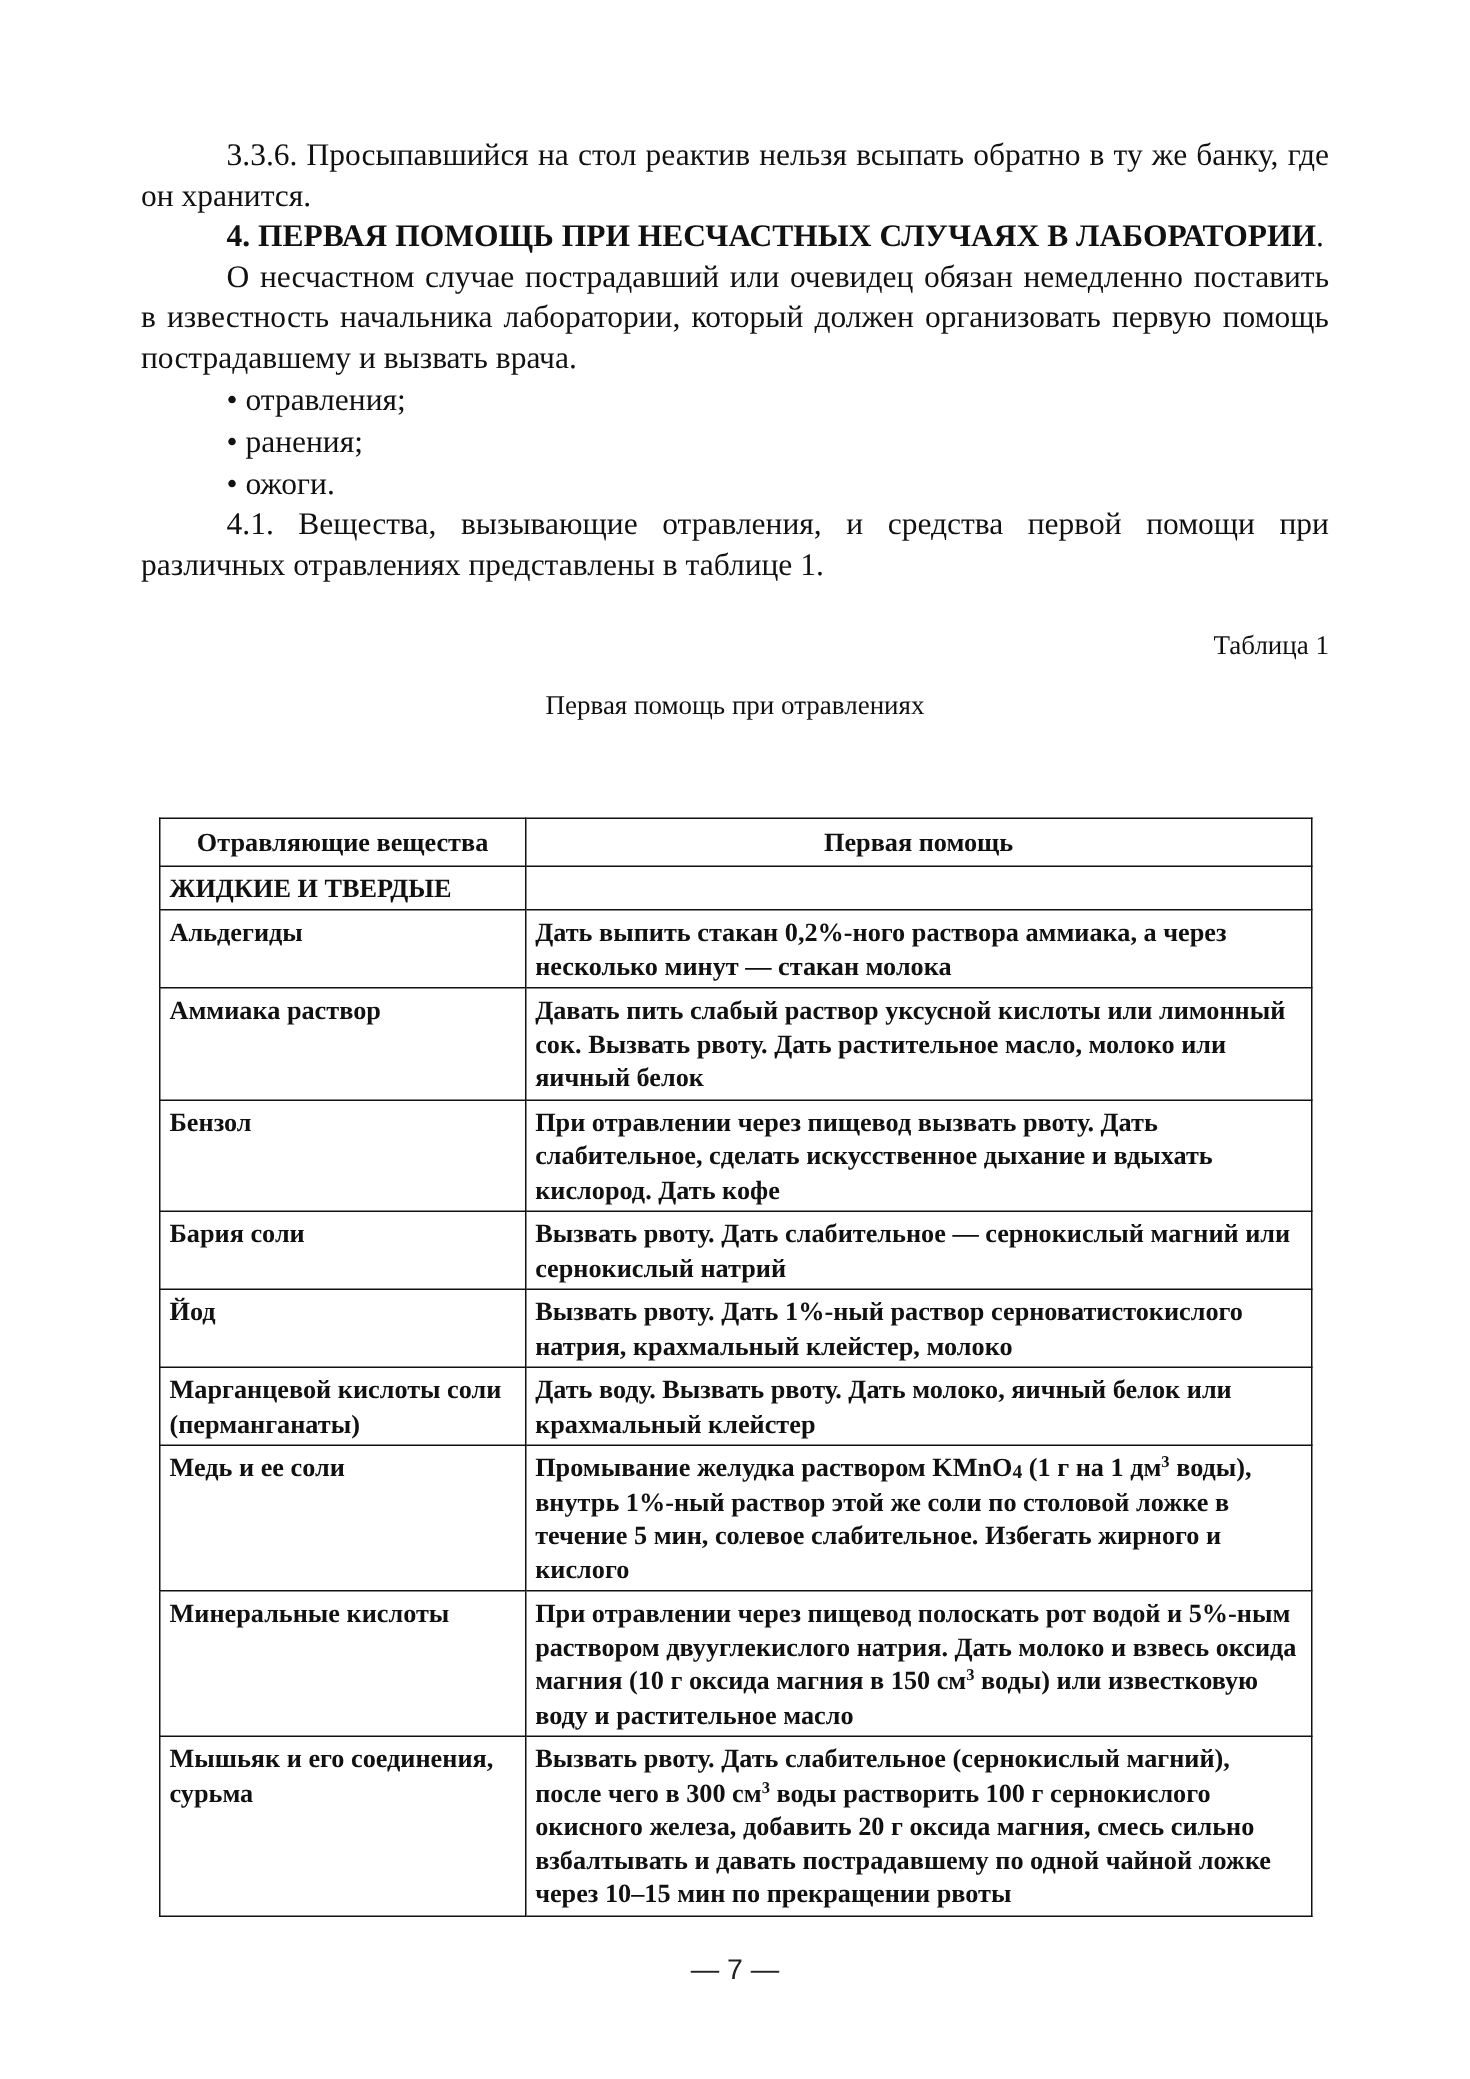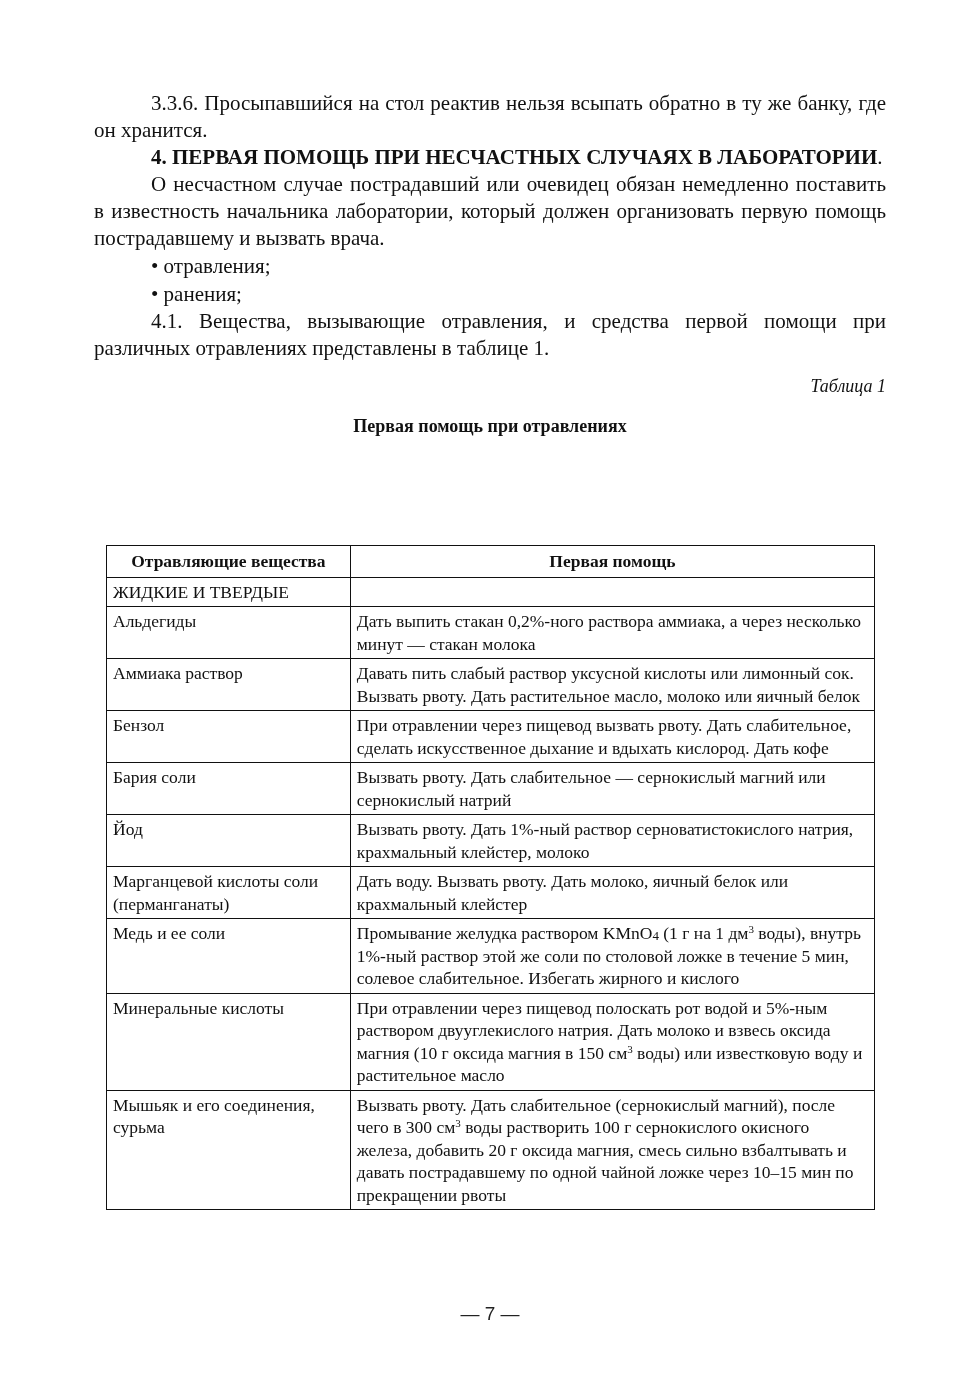--- a/index.html
+++ b/index.html
@@ -4,42 +4,43 @@
 <style>
   html, body { margin: 0; padding: 0; background: #ffffff; }
   body { width: 980px; height: 1386px; position: relative; overflow: hidden;
          font-family: "Liberation Serif", serif; color: #111; }
   .page { position: absolute; left: 94px; top: 90px; width: 792px; }
   p { margin: 0; font-size: 21px; line-height: 27px; text-align: justify; }
   .indent { text-indent: 57px; }
   .heading { font-weight: bold; font-size: 21px; line-height: 27px; text-align: justify; text-indent: 57px; }
   .heading .dot { font-weight: normal; }
   .bullet { padding-left: 57px; font-size: 21px; line-height: 28px; }
-  .table-label { text-align: right; font-style: italic; font-size: 18px; margin-top: 12px; line-height: 24px; }
-  .table-title { text-align: center; font-weight: bold; font-size: 18px; margin-top: 16px; line-height: 24px; }
+  .table-label { text-align: right; font-size: 18px; margin-top: 28px; line-height: 24px; }
+  .table-title { text-align: center; font-weight: normal; font-size: 18px; margin-top: 16px; line-height: 24px; }
   table { position: absolute; left: 106px; top: 545px; width: 769px; border-collapse: collapse; }
   td, th { border: 1.5px solid #111; font-size: 17.5px; line-height: 22.5px; vertical-align: top;
-           padding: 3px 6px 3px 6px; text-align: left; font-weight: normal; }
+           padding: 3px 6px 3px 6px; text-align: left; font-weight: bold; }
   th { font-weight: bold; text-align: center; padding: 4px 6px; }
   col.c1 { width: 244px; }
   col.c2 { width: 525px; }
   sup { font-size: 11px; line-height: 0; vertical-align: 6px; }
   sub { font-size: 13px; line-height: 0; vertical-align: -1px; }
   .pagenum { position: absolute; left: 0; width: 980px; top: 1303px; text-align: center;
              font-size: 19px; font-family: "Liberation Sans", sans-serif; color: #222; }
 </style>
 </head>
 <body>
 
 <div class="page">
   <p class="indent">3.3.6. Просыпавшийся на стол реактив нельзя всыпать обратно в ту же банку, где он хранится.</p>
   <div class="heading"><span>4. ПЕРВАЯ ПОМОЩЬ ПРИ НЕСЧАСТНЫХ СЛУЧАЯХ В ЛАБОРАТОРИИ</span><span class="dot">.</span></div>
   <p class="indent">О несчастном случае пострадавший или очевидец обязан немедленно поставить в известность начальника лаборатории, который должен организовать первую помощь пострадавшему и вызвать врача.</p>
   <div class="bullet">• отравления;</div>
   <div class="bullet">• ранения;</div>
+  <div class="bullet">• ожоги.</div>
   <p class="indent">4.1. Вещества, вызывающие отравления, и средства первой помощи при различных отравлениях представлены в таблице 1.</p>
   <div class="table-label">Таблица 1</div>
   <div class="table-title">Первая помощь при отравлениях</div>
 </div>
 
 <table>
   <colgroup>
       <col class="c1">
       <col class="c2">
     </colgroup>

